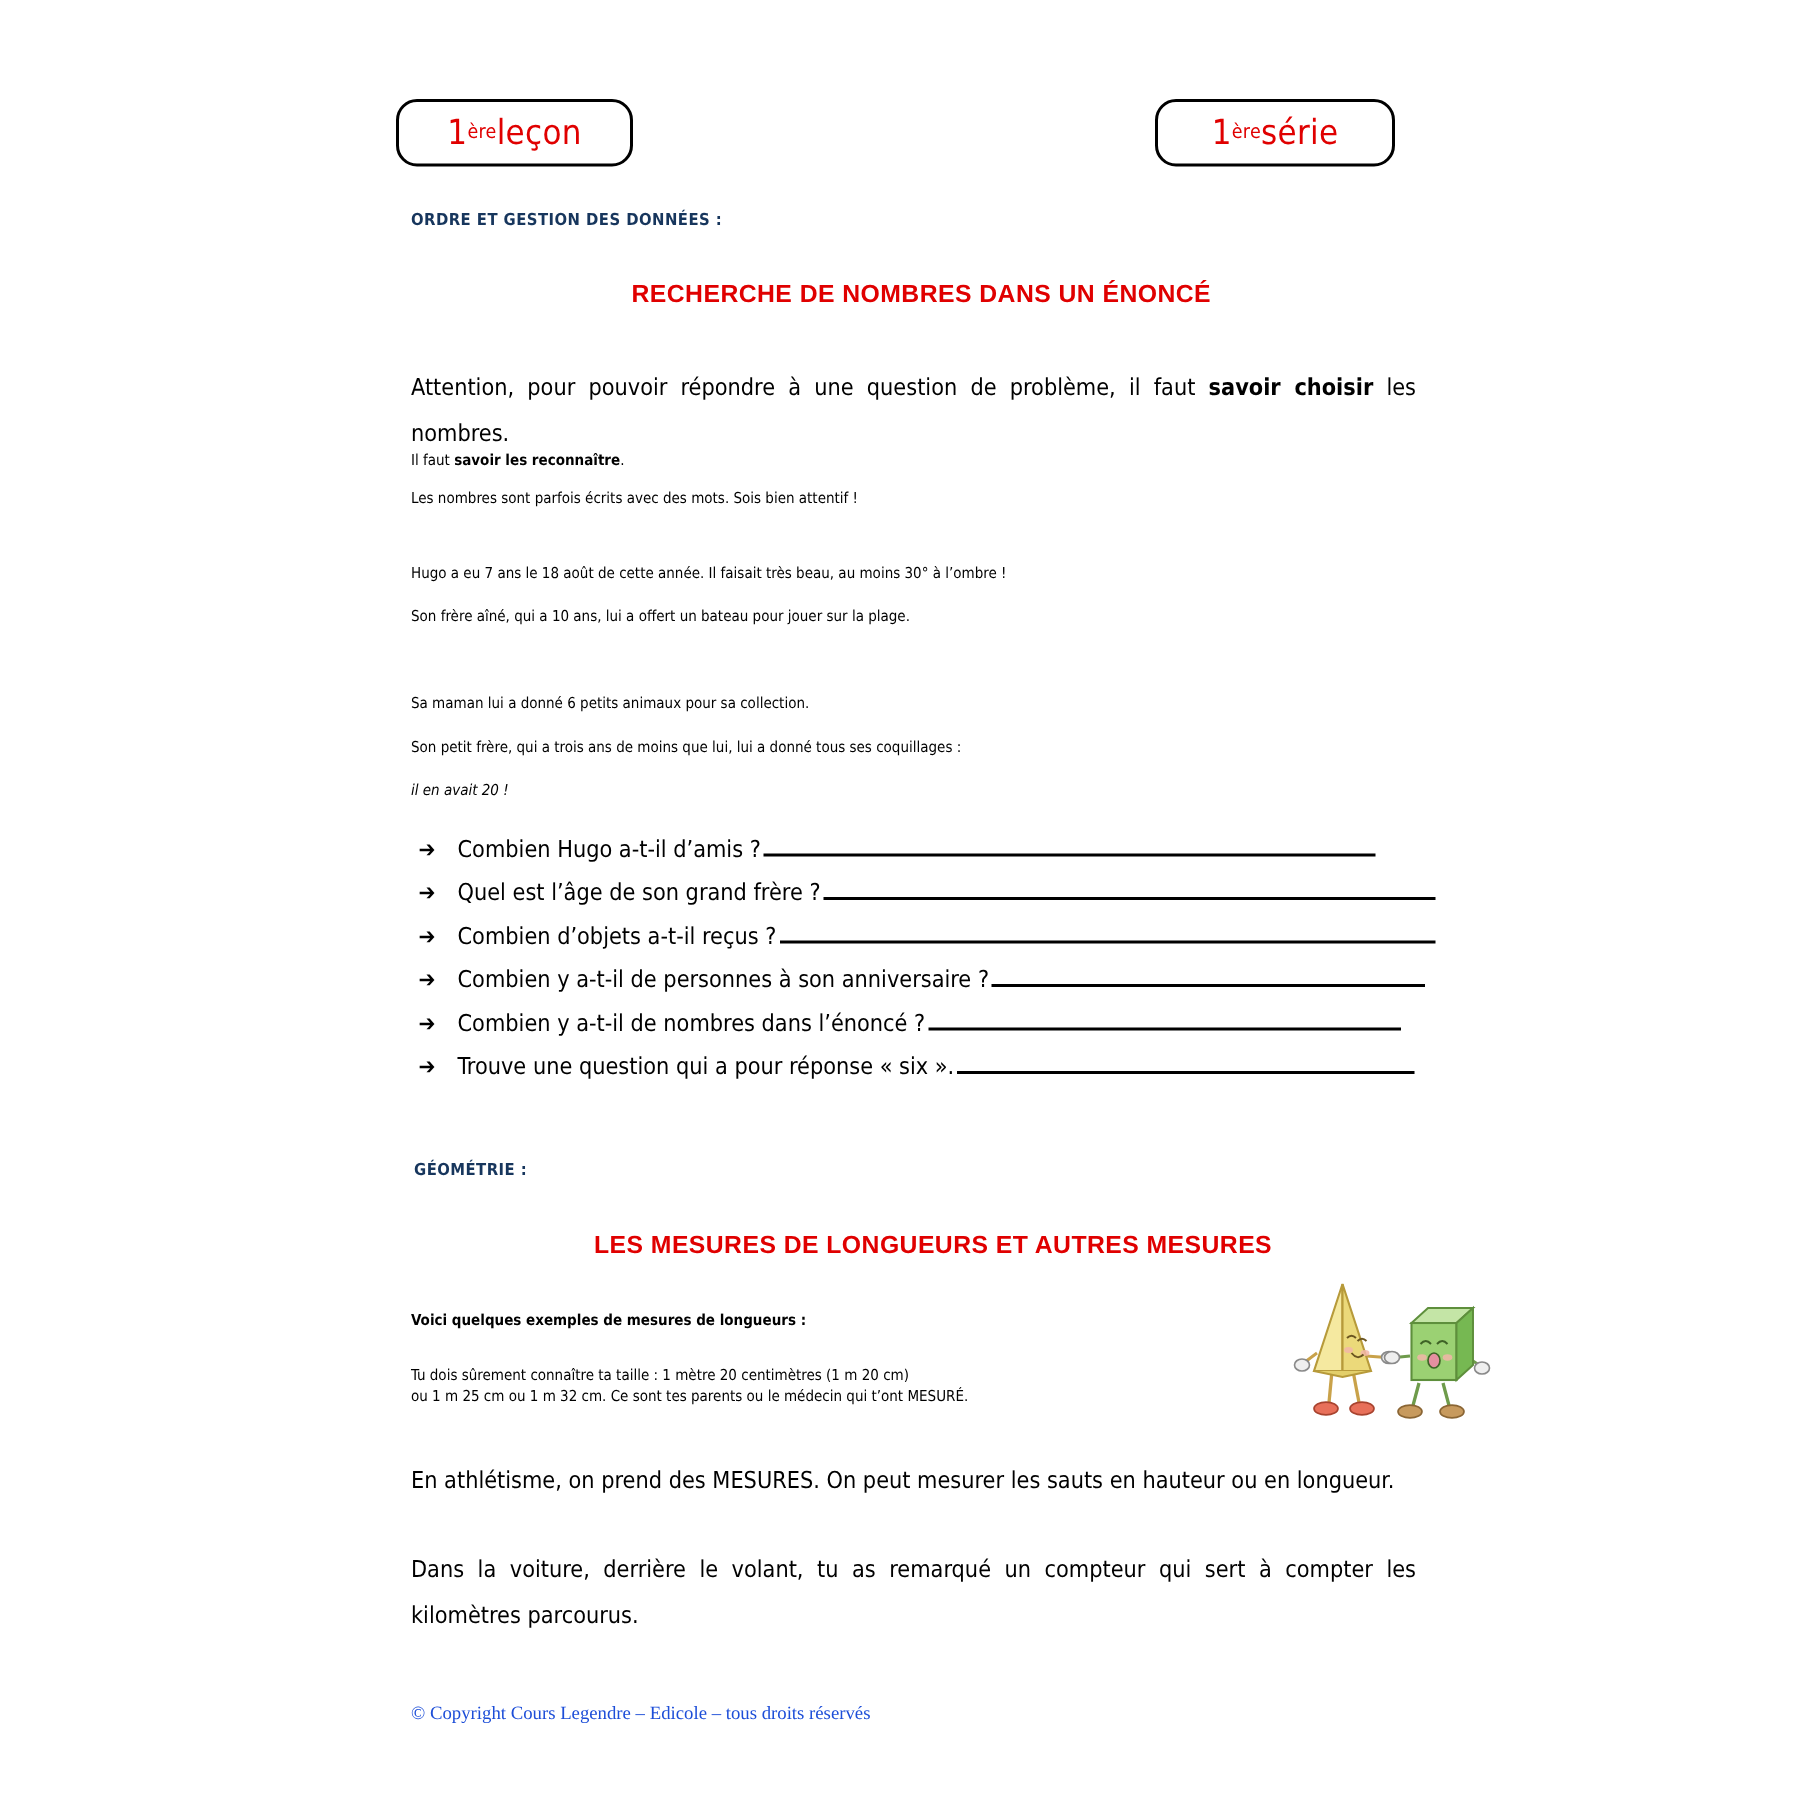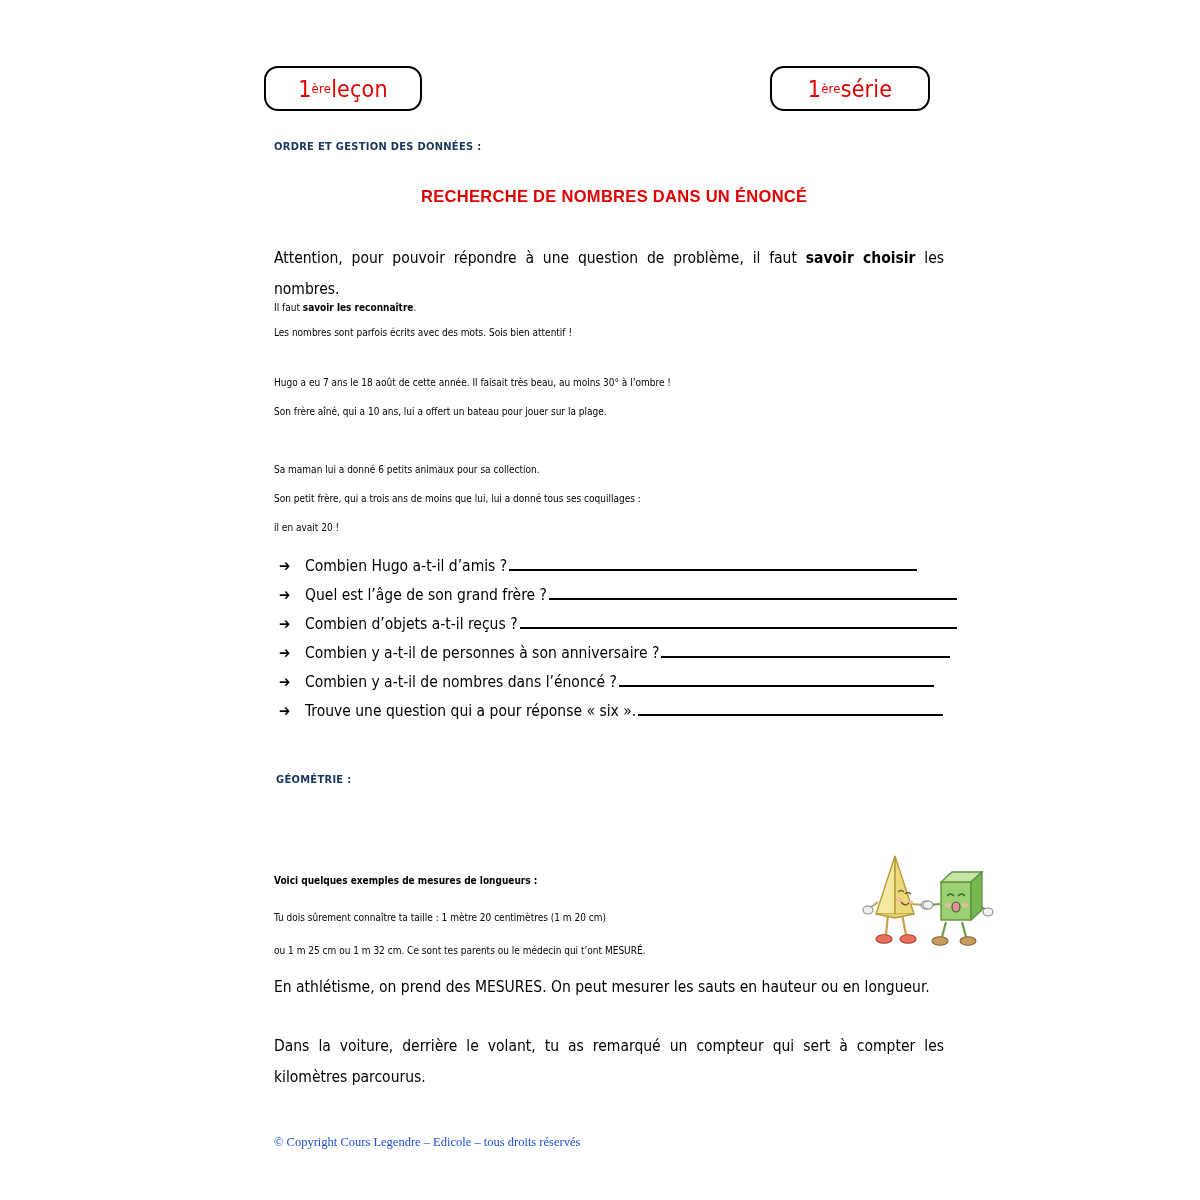--- a/index.html
+++ b/index.html
@@ -172,21 +172,21 @@
   <div class="body-txt" style="left:274px; top:303px;">
     <span>Il faut </span><b>savoir les reconnaître</b><span>.</span>
   </div>
 
   <div class="body-txt" style="left:274px; top:328px;">Les nombres sont parfois écrits avec des mots. Sois bien attentif !</div>
 
   <div class="body-txt" style="left:274px; top:378px;">Hugo a eu 7 ans le 18 août de cette année. Il faisait très beau, au moins 30° à l’ombre !</div>
   <div class="body-txt" style="left:274px; top:407px;">Son frère aîné, qui a 10 ans, lui a offert un bateau pour jouer sur la plage.</div>
   <div class="body-txt" style="left:274px; top:465px;">Sa maman lui a donné 6 petits animaux pour sa collection.</div>
   <div class="body-txt" style="left:274px; top:494px;">Son petit frère, qui a trois ans de moins que lui, lui a donné tous ses coquillages :</div>
-  <div class="body-txt" style="left:274px; top:523px;">il en avait 20 !</div>
+  <div class="body-txt" style="left:274px; top:523px;font-style:italic;">il en avait 20 !</div>
 
   <div class="qrow" style="left:279px; top:556px;">
     <span class="qarrow">➔</span>
     <span class="qtext">Combien Hugo a-t-il d’amis ?</span>
     <span class="qline" style="width:408px;"></span>
   </div>
 
   <div class="qrow" style="left:279px; top:585px;">
     <span class="qarrow">➔</span>
     <span class="qtext">Quel est l’âge de son grand frère ?</span>
@@ -212,25 +212,26 @@
   </div>
 
   <div class="qrow" style="left:279px; top:701px;">
     <span class="qarrow">➔</span>
     <span class="qtext">Trouve une question qui a pour réponse « six ».</span>
     <span class="qline" style="width:305px;"></span>
   </div>
 
   <div class="sec-blue" id="h-geometrie">GÉOMÉTRIE :</div>
 
+  <div class="sec-red" id="h-mesures">LES MESURES DE LONGUEURS ET AUTRES MESURES</div>
 
   <div class="body-txt" style="left:274px; top:876px; font-weight:bold;">Voici quelques exemples de mesures de longueurs :</div>
 
   <div class="body-txt" style="left:274px; top:913px;">Tu dois sûrement connaître ta taille : 1 mètre 20 centimètres (1 m 20 cm)</div>
-  <div class="body-txt" style="left:274px; top:946px;">ou 1 m 25 cm ou 1 m 32 cm. Ce sont tes parents ou le médecin qui t’ont MESURÉ.</div>
+  <div class="body-txt" style="left:274px; top:927px;">ou 1 m 25 cm ou 1 m 32 cm. Ce sont tes parents ou le médecin qui t’ont MESURÉ.</div>
 
   <div class="just-block" style="left:274px; top:972px; width:670px;">En athlétisme, on prend des MESURES. On peut mesurer les sauts en hauteur ou en longueur.</div>
 
   <div class="just-block" style="left:274px; top:1031px; width:670px;">Dans la voiture, derrière le volant, tu as remarqué un compteur qui sert à compter les kilomètres parcourus.</div>
 
   <div id="clipart">
     <svg width="136" height="106" viewBox="0 0 136 106" xmlns="http://www.w3.org/2000/svg">
 
       <path d="M26 62 L24 83" stroke="#C9A24A" stroke-width="2.2" fill="none"></path>
       <path d="M40 62 L44 83" stroke="#C9A24A" stroke-width="2.2" fill="none"></path>

